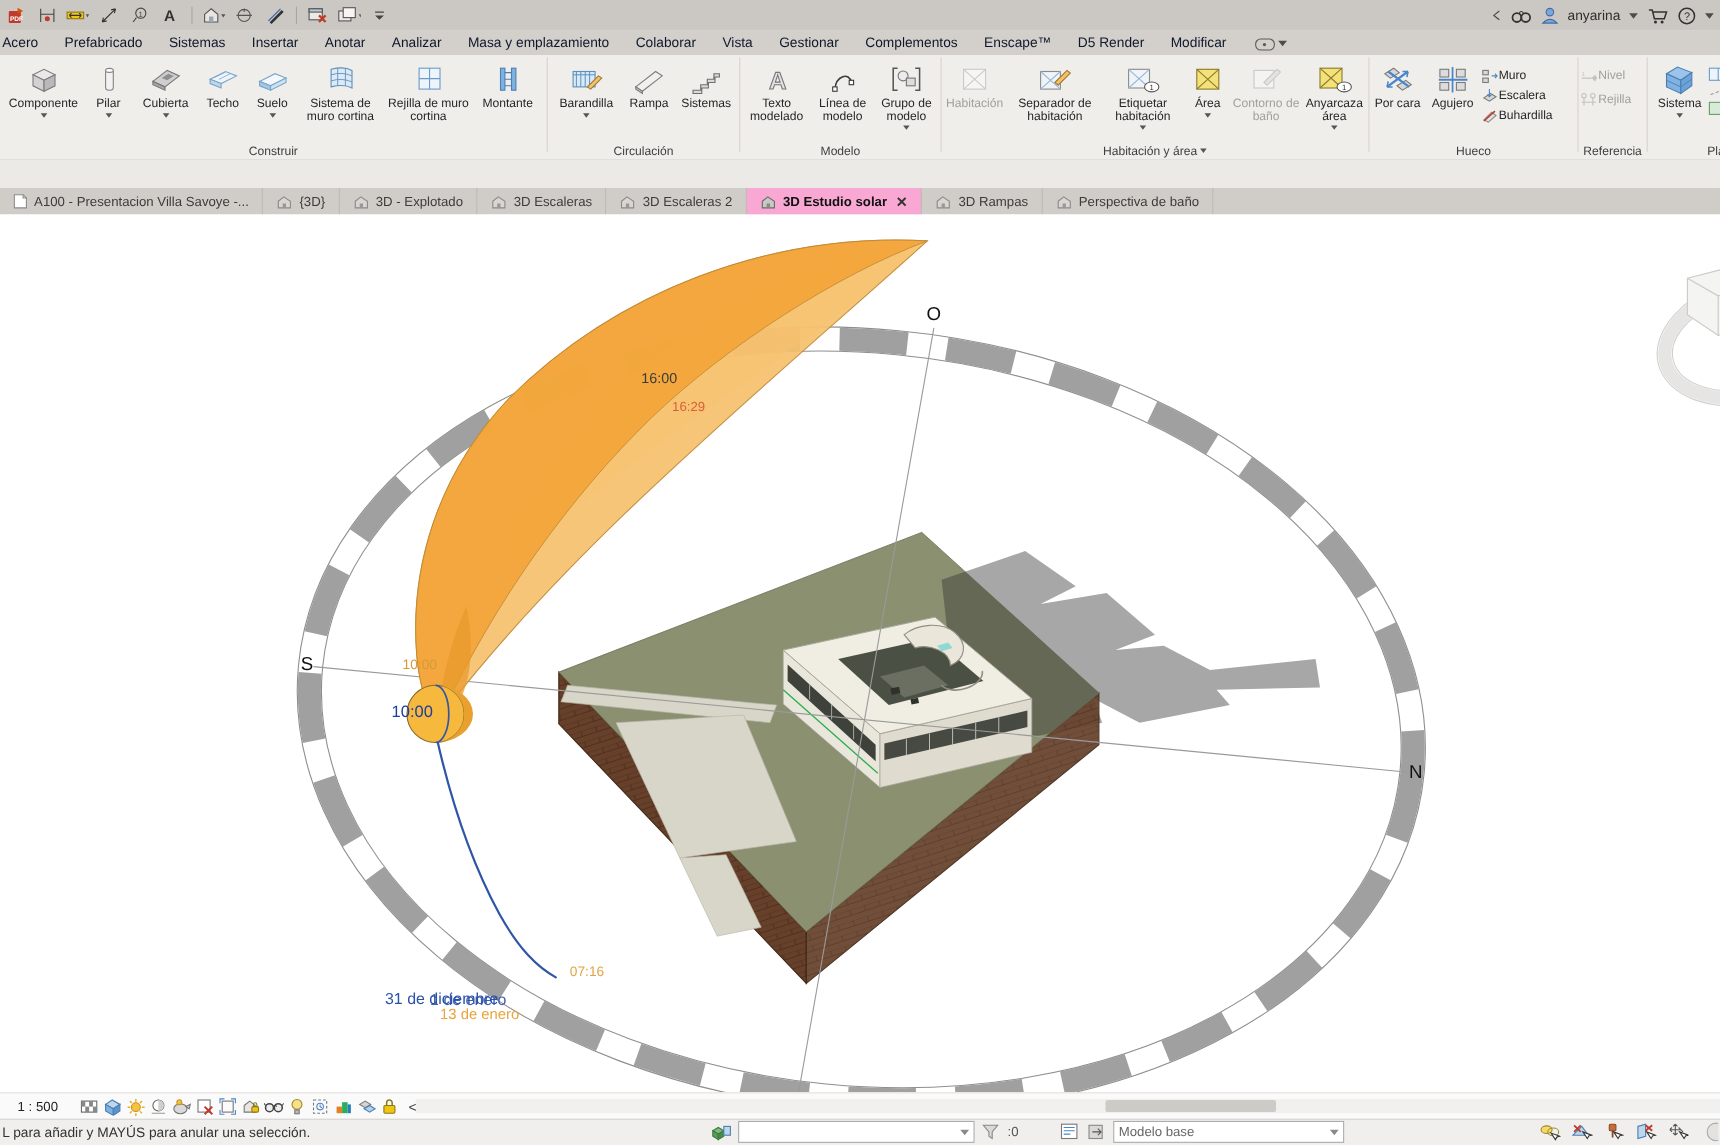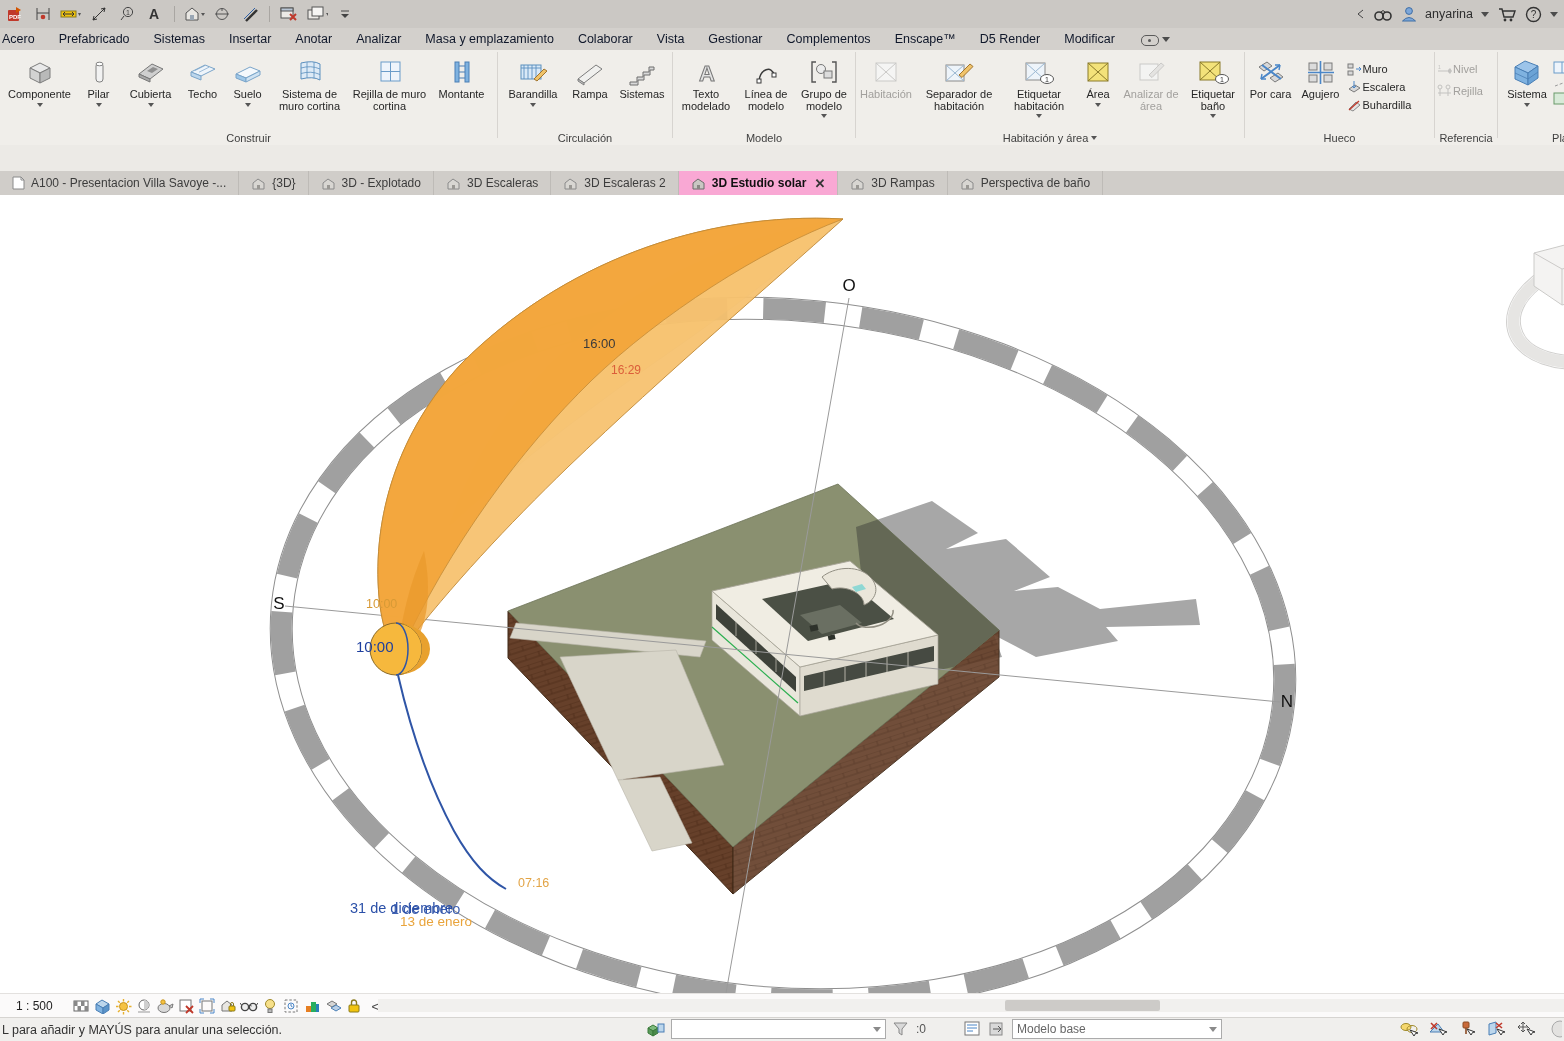--- a/index.html
+++ b/index.html
@@ -400,32 +400,32 @@
         <span class="rlb">Área</span>
           <span class="dcaret"></span>
         </div>
       <div class="rbtn dis" style="width:62px">
         <span class="ric">
             <svg width="32" height="30">
               <rect x="5" y="7" width="18" height="16" fill="#f3f3f2" stroke="#cac9c7"></rect>
               <path d="M14 18 L26 6 l3 2.5 -12 12 z" fill="#e4e3e1" stroke="#cac9c7"></path>
             </svg>
           </span>
-        <span class="rlb">Analizar de área</span>
+        <span class="rlb">Contorno de baño</span>
         </div>
       <div class="rbtn" style="width:62px">
         <span class="ric">
             <svg width="34" height="30">
               <rect x="4" y="5" width="20" height="18" fill="#f3e27a" stroke="#8a7a2a"></rect>
               <path d="M4 5 L24 23 M24 5 L4 23" stroke="#8a7a2a"></path>
               <ellipse cx="26" cy="22" rx="6.5" ry="4.5" fill="#fff" stroke="#555"></ellipse>
               <text x="24" y="25" font-size="7" fill="#333">1</text>
             </svg>
           </span>
-        <span class="rlb">Etiquetar baño</span>
+        <span class="rlb">Anyarcaza área</span>
           <span class="dcaret"></span>
         </div>
     </div>
     <div class="plabel"><span>Habitación y área</span><span class="pc"></span></div>
   </div>
   <div class="psep"></div>
 
   <div class="rpanel" style="width:189px">
     <div class="prow">
       <div class="rbtn" style="width:48px">

